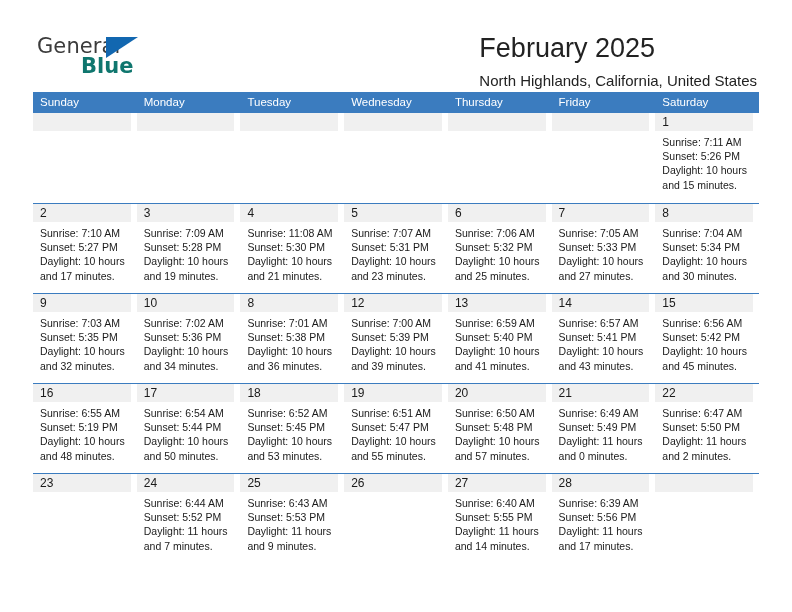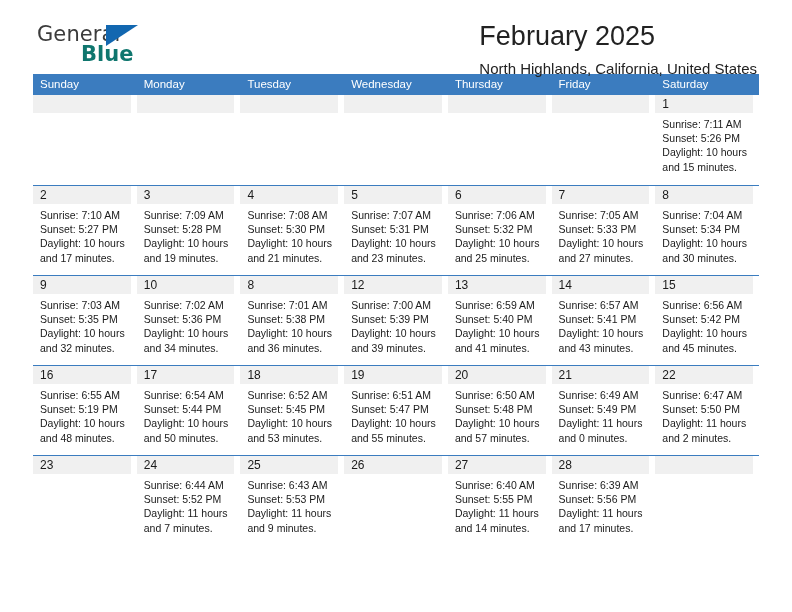--- a/index.html
+++ b/index.html
@@ -21,21 +21,21 @@
     height: 612px;
     box-sizing: border-box;
     padding: 0 33px;
   }
 
   
   .header {
     display: flex;
     align-items: flex-start;
     justify-content: space-between;
-    padding-top: 20px;
+    padding-top: 32px;
     height: 72px;
     box-sizing: border-box;
   }
 
   .logo {
     position: relative;
     width: 120px;
     height: 52px;
     flex: none;
   }
@@ -79,21 +79,21 @@
   .cal-subtitle {
     font-size: 15px;
     color: #222222;
     line-height: 22px;
     margin-top: 6px;
     white-space: nowrap;
   }
 
   
   .calendar {
-    margin-top: 2px;
+    margin-top: 20px;
     width: 726px;
   }
 
   .weekday-row {
     display: flex;
     background: #3b7cbf;
     height: 21px;
   }
   .weekday {
     flex: 1 1 0;
@@ -222,21 +222,21 @@
             <div class="day-number">3</div>
             <div class="day-info">
               <div>Sunrise: 7:09 AM</div>
               <div>Sunset: 5:28 PM</div>
               <div class="daylight-line">Daylight: 10 hours and 19 minutes.</div>
             </div>
           </div>
           <div class="day-cell">
             <div class="day-number">4</div>
             <div class="day-info">
-              <div>Sunrise: 7:08 AM</div>
+              <div>Sunrise: 11:08 AM</div>
               <div>Sunset: 5:30 PM</div>
               <div class="daylight-line">Daylight: 10 hours and 21 minutes.</div>
             </div>
           </div>
           <div class="day-cell">
             <div class="day-number">5</div>
             <div class="day-info">
               <div>Sunrise: 7:07 AM</div>
               <div>Sunset: 5:31 PM</div>
               <div class="daylight-line">Daylight: 10 hours and 23 minutes.</div>

